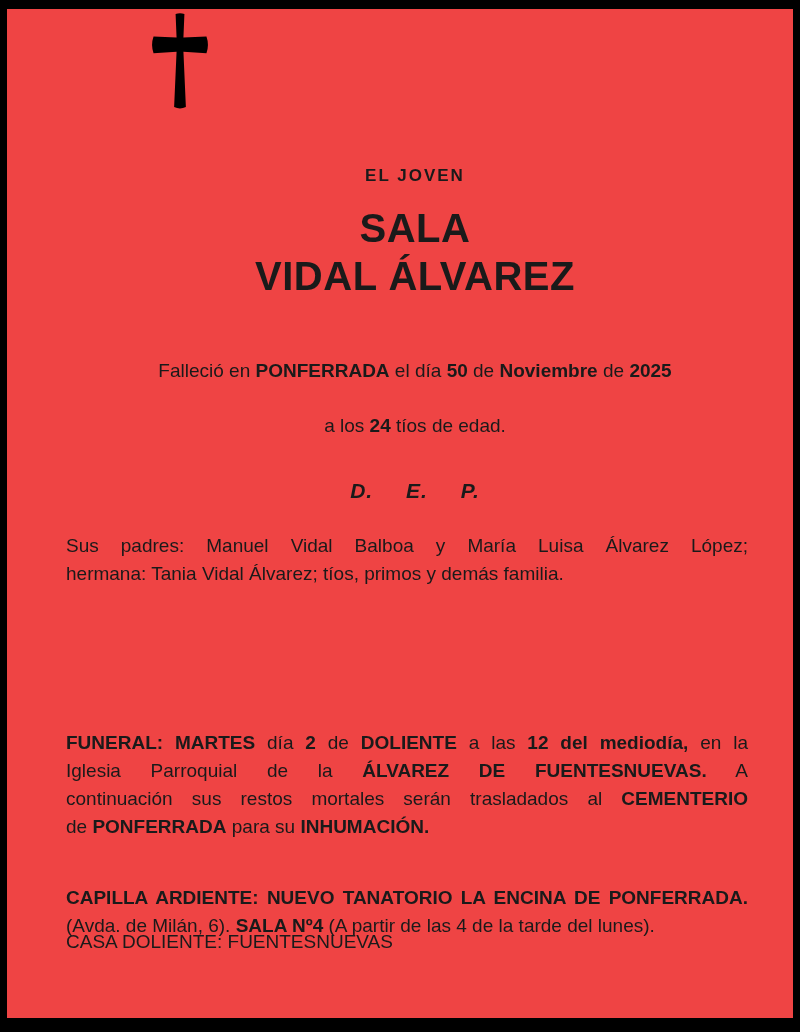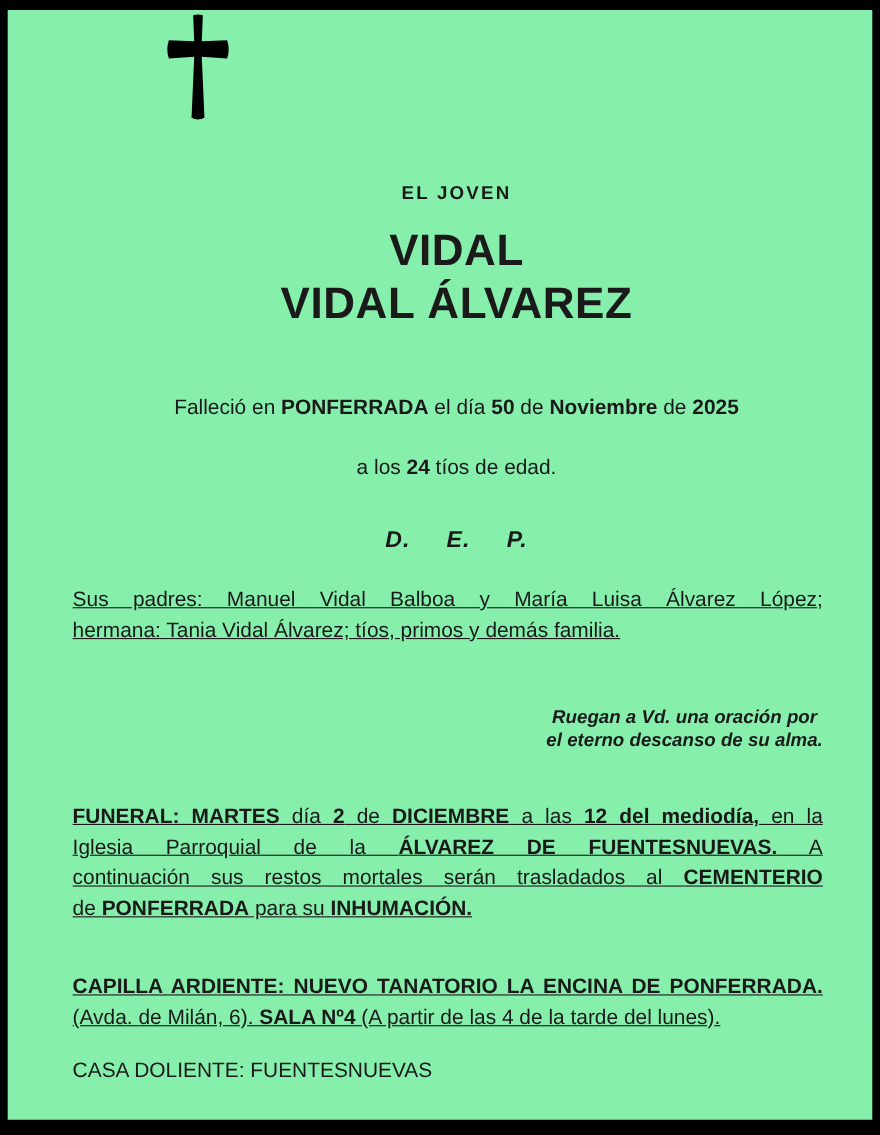--- a/index.html
+++ b/index.html
@@ -1,21 +1,21 @@
 <!DOCTYPE html>
 <html><head>
 <meta charset="utf-8">
 <style>
   html, body { margin: 0; padding: 0; background: #ffffff; }
   .page {
     position: relative;
     width: 800px;
     height: 1032px;
     box-sizing: border-box;
-    background: #86efac;
+    background: #ef4444;
     border-style: solid;
     border-color: #000000;
     border-width: 9px 7px 14px 7px;
     font-family: "Liberation Sans", "DejaVu Sans", sans-serif;
     color: #1a1a1a;
     overflow: hidden;
   }
   .abs { position: absolute; }
   .center-band { left: 59px; right: 29px; text-align: center; }
   .body-block { left: 59px; right: 45px; }
@@ -51,62 +51,58 @@
     top: 632px;
     right: 45px;
     font-size: 17px;
     font-weight: 700;
     font-style: italic;
     line-height: 21px;
     text-align: center;
   }
   .funeral { top: 720px; font-size: 19px; line-height: 28px; }
   .wake    { top: 843px; font-size: 19px; line-height: 28px; margin-top: 32px; }
-  .home    { top: 919px; font-size: 19px; line-height: 28px; margin-top: 32px; }
+  .home    { top: 919px; font-size: 19px; line-height: 28px; }
 
-  .tline { text-align: left; text-decoration: underline; }
+  .tline { text-align: left; }
   .tline.fit { text-align: justify; text-align-last: justify; }
   .b { font-weight: 700; }
 </style>
 </head>
 <body>
 
 <div class="page">
 
   <div class="abs cross-wrap">
     <svg viewBox="0 0 60 100" xmlns="http://www.w3.org/2000/svg" aria-hidden="true">
       <path fill="#000000" d="M25.5 2 Q30 0.5 34.5 2 L33.5 26 L57 25 Q60 33.5 57 42 L33.5 40.5 L36 97 Q30 100 24 97 L26.5 40.5 L3 42 Q0 33.5 3 25 L26.5 26 Z"></path>
     </svg>
   </div>
 
   <div class="abs center-band honorific">EL JOVEN</div>
 
   <div class="abs center-band name-block">
-    <div>VIDAL</div>
+    <div>SALA</div>
     <div>VIDAL ÁLVAREZ</div>
   </div>
 
   <div class="abs center-band death-line"><span>Falleció en </span><span class="b">PONFERRADA</span><span> el día </span><span class="b">50</span><span> de </span><span class="b">Noviembre</span><span> de </span><span class="b">2025</span></div>
 
   <div class="abs center-band age-line"><span>a los </span><span class="b">24</span><span> tíos de edad.</span></div>
 
   <div class="abs center-band dep">D. E. P.</div>
 
   <div class="abs body-block family">
       <div class="tline fit"><span>Sus padres: Manuel Vidal Balboa y María Luisa Álvarez López;</span></div>
       <div class="tline"><span>hermana: Tania Vidal Álvarez; tíos, primos y demás familia.</span></div>
     </div>
 
-  <div class="abs prayer">
-    <div>Ruegan a Vd. una oración por</div>
-    <div>el eterno descanso de su alma.</div>
-  </div>
 
   <div class="abs body-block funeral">
-      <div class="tline fit"><span class="b">FUNERAL: MARTES</span><span> día </span><span class="b">2</span><span> de </span><span class="b">DICIEMBRE</span><span> a las </span><span class="b">12 del mediodía,</span><span> en la</span></div>
+      <div class="tline fit"><span class="b">FUNERAL: MARTES</span><span> día </span><span class="b">2</span><span> de </span><span class="b">DOLIENTE</span><span> a las </span><span class="b">12 del mediodía,</span><span> en la</span></div>
       <div class="tline fit"><span>Iglesia Parroquial de la </span><span class="b">ÁLVAREZ DE FUENTESNUEVAS.</span><span> A</span></div>
       <div class="tline fit"><span>continuación sus restos mortales serán trasladados al </span><span class="b">CEMENTERIO</span></div>
       <div class="tline"><span>de </span><span class="b">PONFERRADA</span><span> para su </span><span class="b">INHUMACIÓN.</span></div>
     </div>
 
   <div class="abs body-block wake">
       <div class="tline fit"><span class="b">CAPILLA ARDIENTE: NUEVO TANATORIO LA ENCINA DE PONFERRADA.</span></div>
       <div class="tline"><span>(Avda. de Milán, 6). </span><span class="b">SALA Nº4</span><span> (A partir de las 4 de la tarde del lunes).</span></div>
     </div>
 

